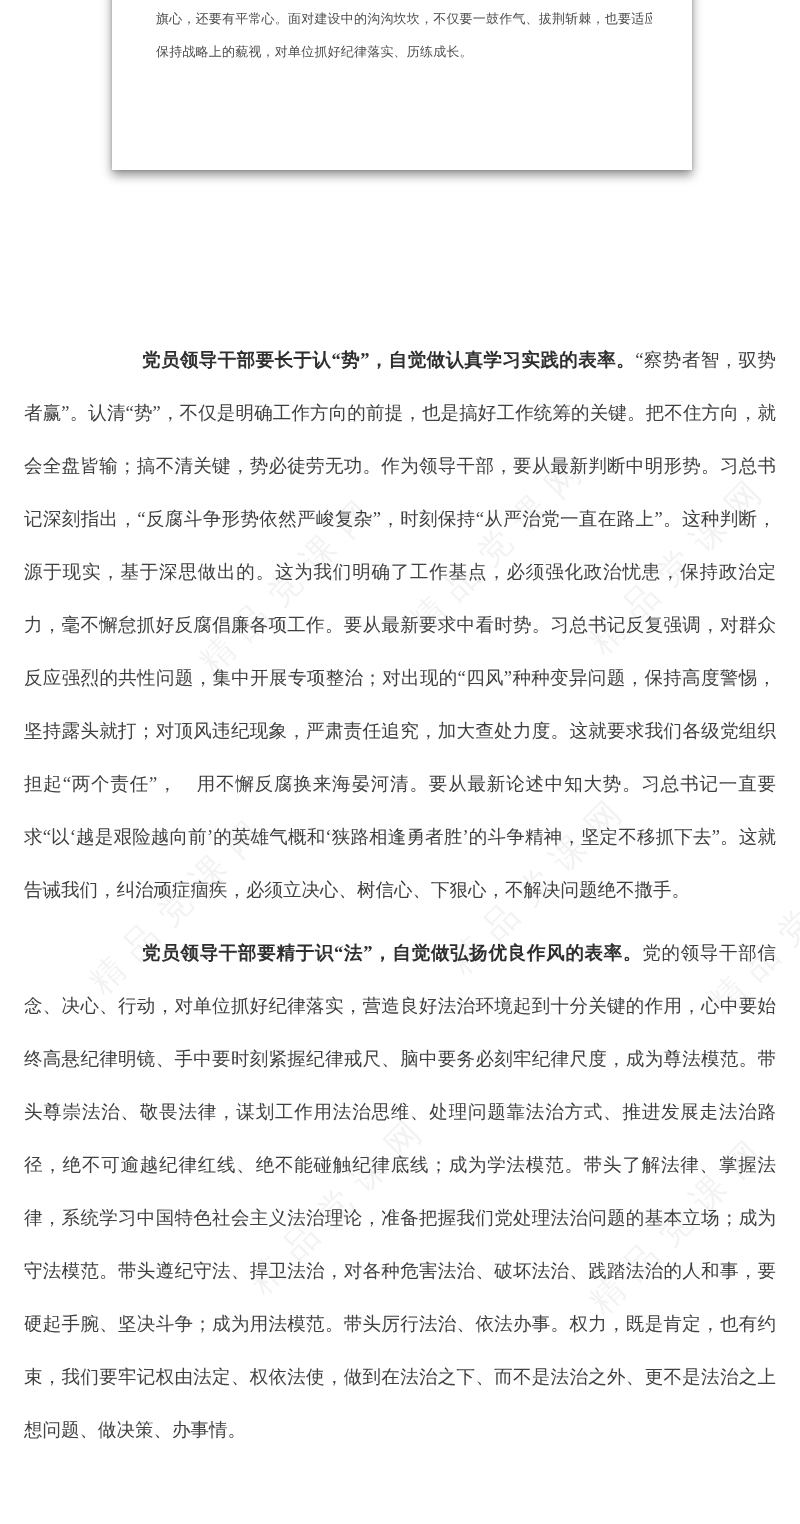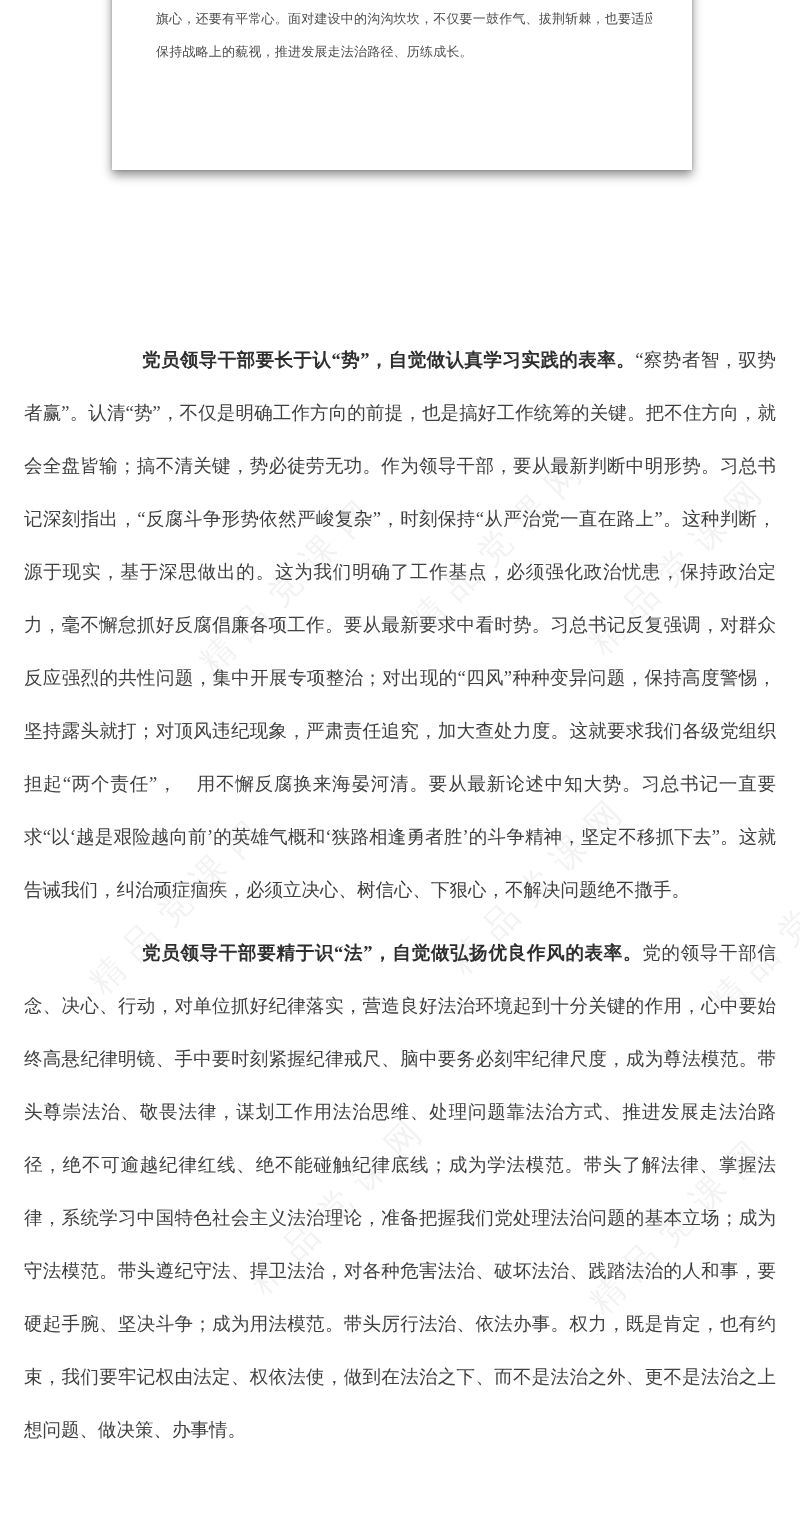--- a/index.html
+++ b/index.html
@@ -113,21 +113,21 @@
       <span style="left: 420px; top: 860px; color: rgba(0, 0, 0, 0.05);">精品党课网</span>
       <span style="left: 680px; top: 900px; color: rgba(0, 0, 0, 0.05);">精品党课网</span>
       <span style="left: 220px; top: 1180px; color: rgba(0, 0, 0, 0.05);">精品党课网</span>
       <span style="left: 560px; top: 1200px; color: rgba(0, 0, 0, 0.05);">精品党课网</span>
       <span style="left: 380px; top: 520px; color: rgba(0, 0, 0, 0.05);">精品党课网</span>
     </div>
 
   <div class="preview-card">
     <div class="card-text">
       <div class="card-line">旗心，还要有平常心。面对建设中的沟沟坎坎，不仅要一鼓作气、拔荆斩棘，也要适应新常态，</div>
-      <div class="card-line">保持战略上的藐视，推进发展走法治路径、历练成长。</div>
+      <div class="card-line">保持战略上的藐视，对单位抓好纪律落实、历练成长。</div>
     </div>
   </div>
 
   <div class="doc-body">
     <p>
       <span class="lead">党员领导干部要长于认“势”，自觉做认真学习实践的表率。</span><span>“察势者智，驭势者赢”。认清“势”，不仅是明确工作方向的前提，也是搞好工作统筹的关键。把不住方向，就会全盘皆输；搞不清关键，势必徒劳无功。作为领导干部，要从最新判断中明形势。习总书记深刻指出，“反腐斗争形势依然严峻复杂”，时刻保持“从严治党一直在路上”。这种判断，源于现实，基于深思做出的。这为我们明确了工作基点，必须强化政治忧患，保持政治定力，毫不懈怠抓好反腐倡廉各项工作。要从最新要求中看时势。习总书记反复强调，对群众反应强烈的共性问题，集中开展专项整治；对出现的“四风”种种变异问题，保持高度警惕，坚持露头就打；对顶风违纪现象，严肃责任追究，加大查处力度。这就要求我们各级党组织担起“两个责任”，　用不懈反腐换来海晏河清。要从最新论述中知大势。习总书记一直要求“以‘越是艰险越向前’的英雄气概和‘狭路相逢勇者胜’的斗争精神，坚定不移抓下去”。这就告诫我们，纠治顽症痼疾，必须立决心、树信心、下狠心，不解决问题绝不撒手。</span>
     </p>
     <p>
       <span class="lead">党员领导干部要精于识“法”，自觉做弘扬优良作风的表率。</span><span>党的领导干部信念、决心、行动，对单位抓好纪律落实，营造良好法治环境起到十分关键的作用，心中要始终高悬纪律明镜、手中要时刻紧握纪律戒尺、脑中要务必刻牢纪律尺度，成为尊法模范。带头尊崇法治、敬畏法律，谋划工作用法治思维、处理问题靠法治方式、推进发展走法治路径，绝不可逾越纪律红线、绝不能碰触纪律底线；成为学法模范。带头了解法律、掌握法律，系统学习中国特色社会主义法治理论，准备把握我们党处理法治问题的基本立场；成为守法模范。带头遵纪守法、捍卫法治，对各种危害法治、破坏法治、践踏法治的人和事，要硬起手腕、坚决斗争；成为用法模范。带头厉行法治、依法办事。权力，既是肯定，也有约束，我们要牢记权由法定、权依法使，做到在法治之下、而不是法治之外、更不是法治之上想问题、做决策、办事情。</span>
     </p>

